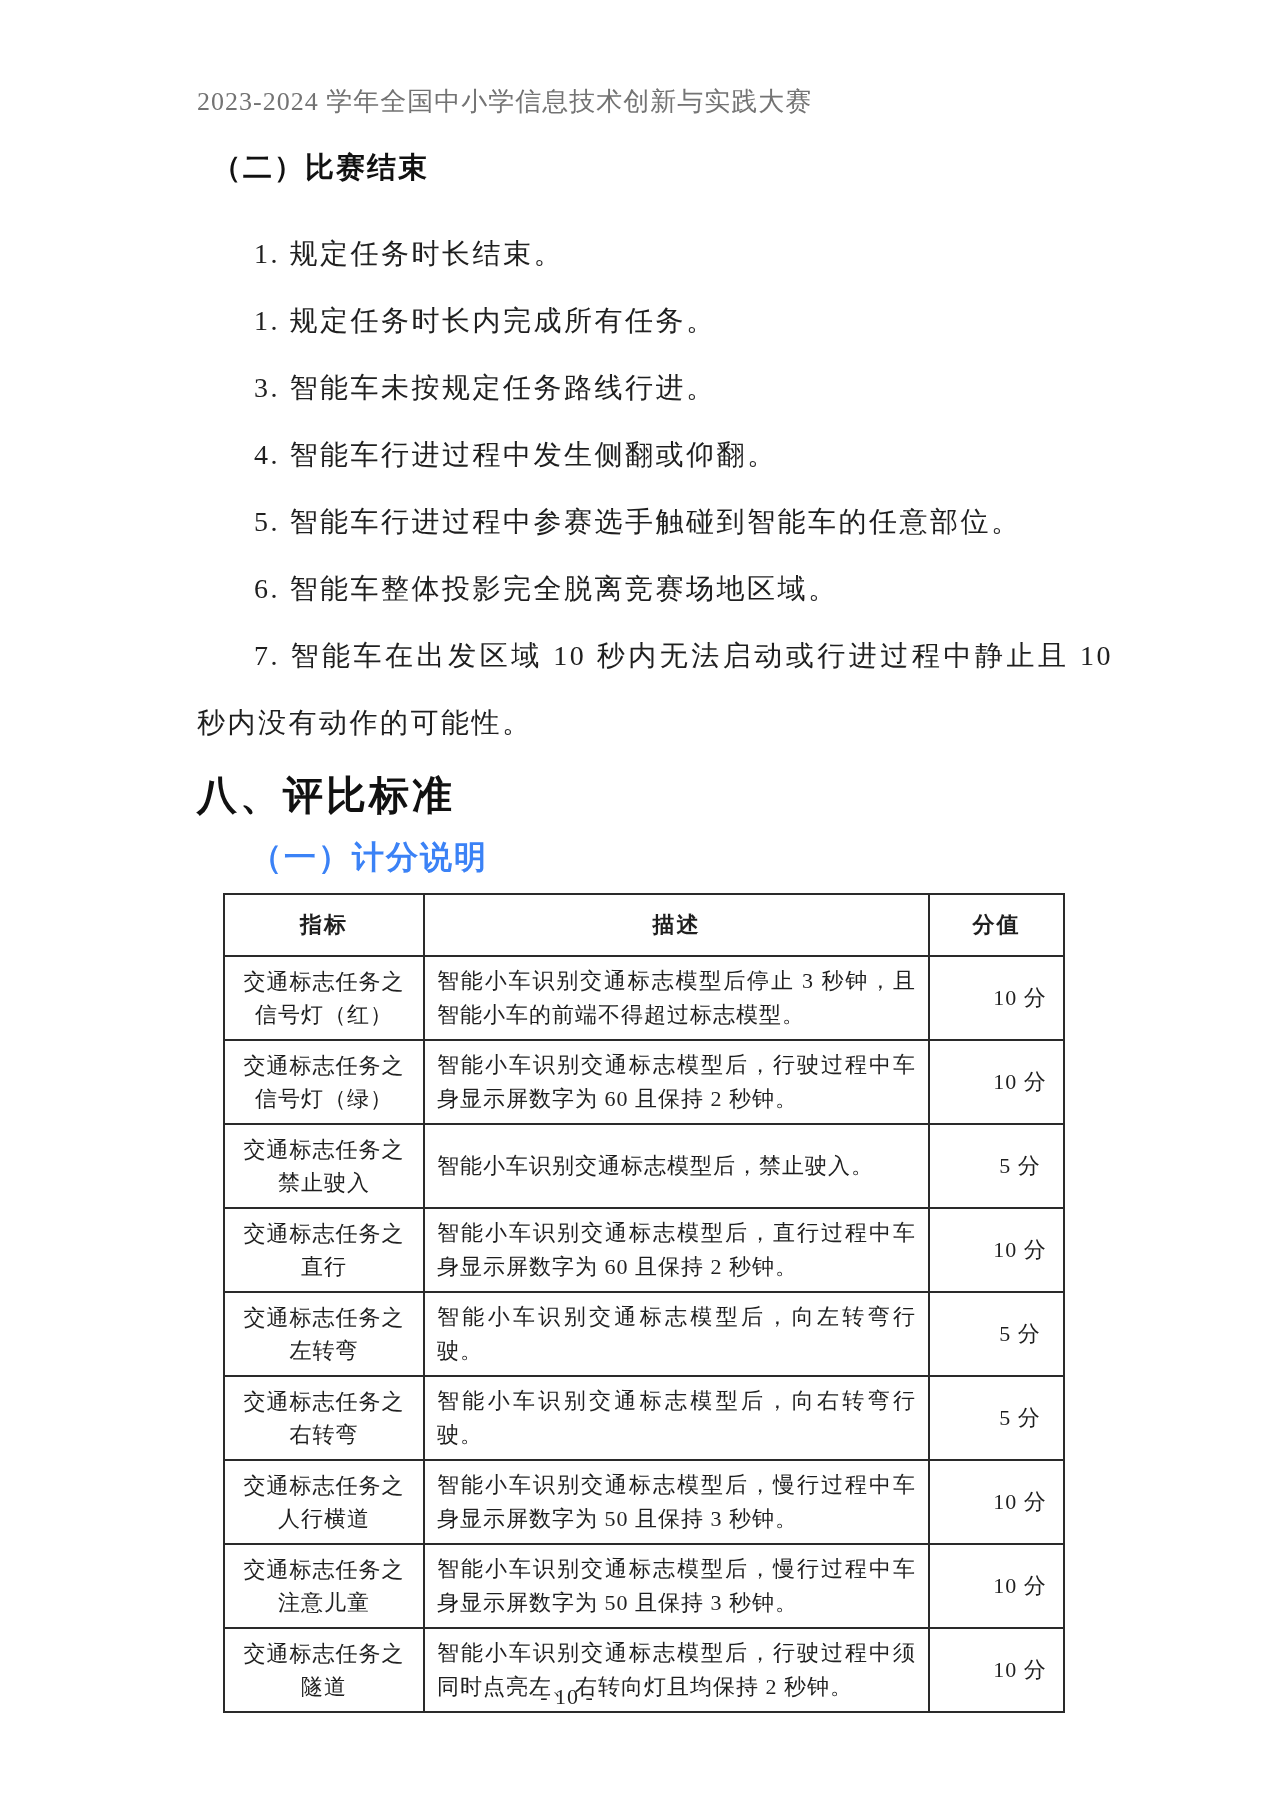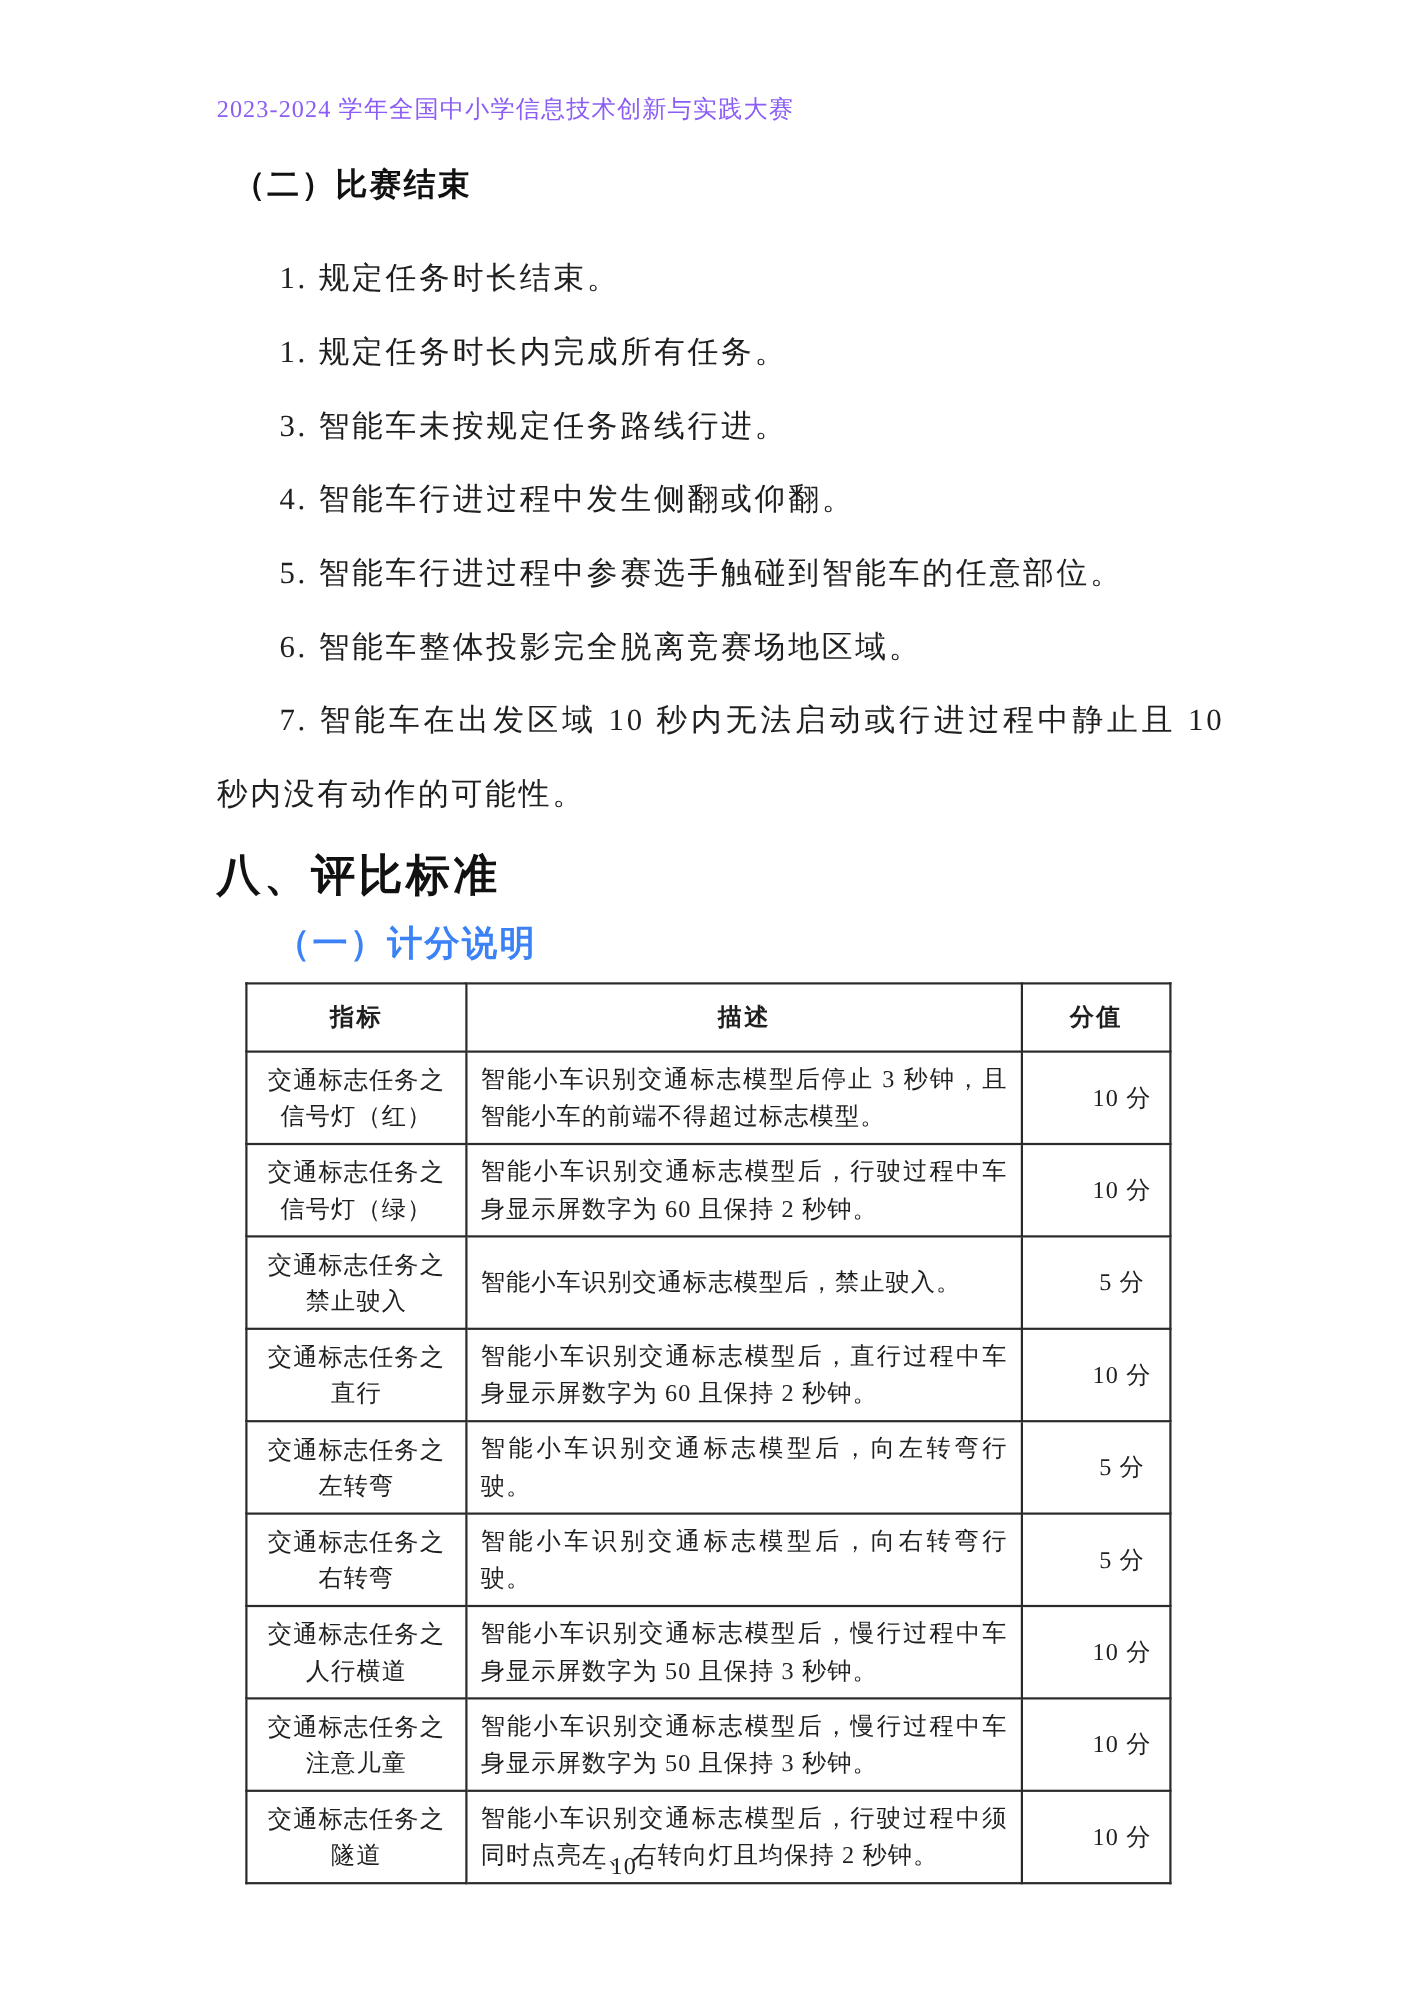--- a/index.html
+++ b/index.html
@@ -6,21 +6,21 @@
   .page{
     position:relative;
     width:1280px;height:1809px;
     background:#ffffff;
     overflow:hidden;
     font-family:"Liberation Serif","DejaVu Serif",serif;
     color:#1f1f1f;
   }
   .doc-header{
     position:absolute;left:197px;top:84px;
-    font-size:22px;letter-spacing:1px;color:#8b5cf6;
+    font-size:26px;letter-spacing:1px;color:#737373;
     white-space:nowrap;
     text-align:center;
   }
   .h2-end{
     position:absolute;left:212px;top:148px;
     font-family:Liberation Mono, monospace;
     font-size:29px;font-weight:bold;letter-spacing:2px;color:#111;
     white-space:nowrap;
   }
   .items{

